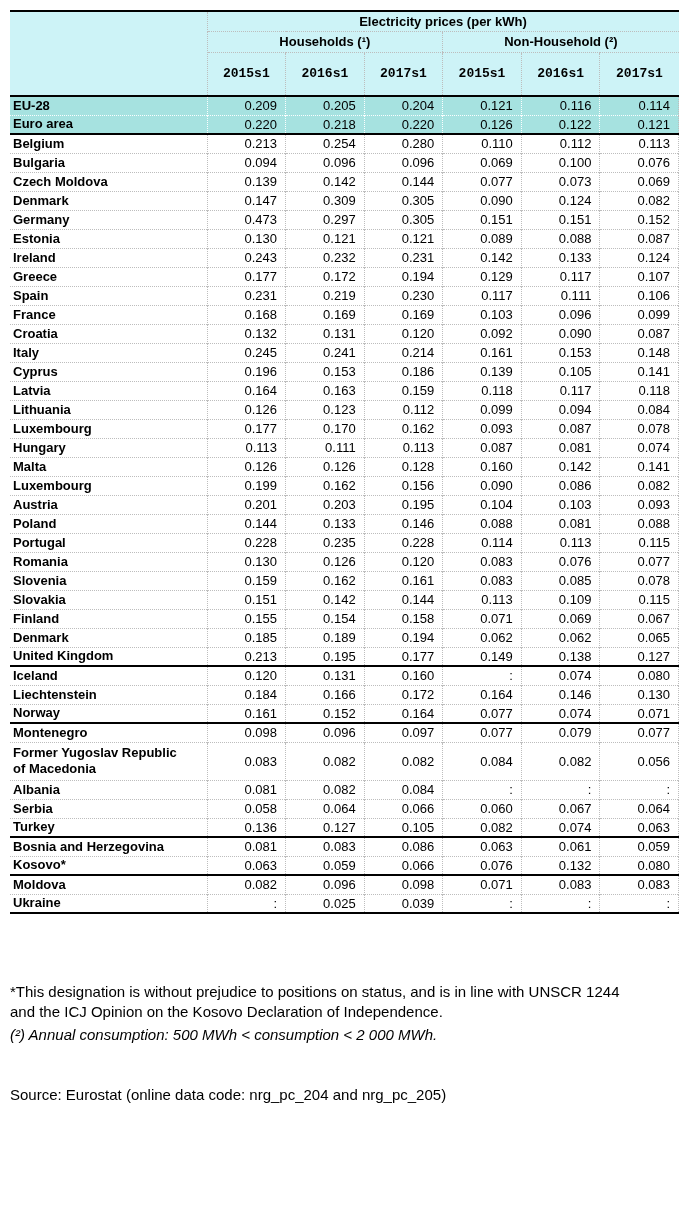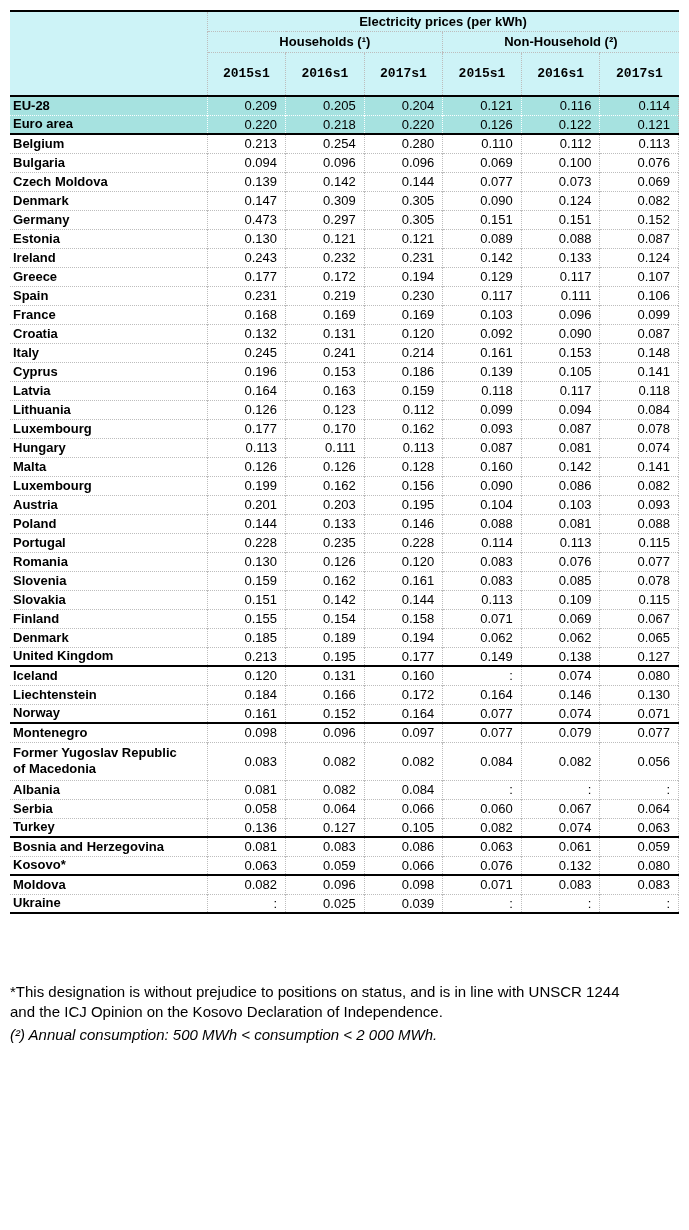--- a/index.html
+++ b/index.html
@@ -467,14 +467,15 @@
           <td>:</td>
           <td>:</td>
         </tr>
       </tbody>
   </table>
 
   <div class="notes">
     <p class="pre n-kosovo">*This designation is without prejudice to positions on status, and is in line with UNSCR 1244
  and the ICJ Opinion on the Kosovo Declaration of Independence.</p>
     <p class="n-f2">(²) Annual consumption: 500 MWh &lt; consumption &lt; 2 000 MWh.</p>
+    <p class="n-src">Source: Eurostat (online data code: nrg_pc_204 and nrg_pc_205)</p>
   </div>
 </div>
 
 </body></html>

